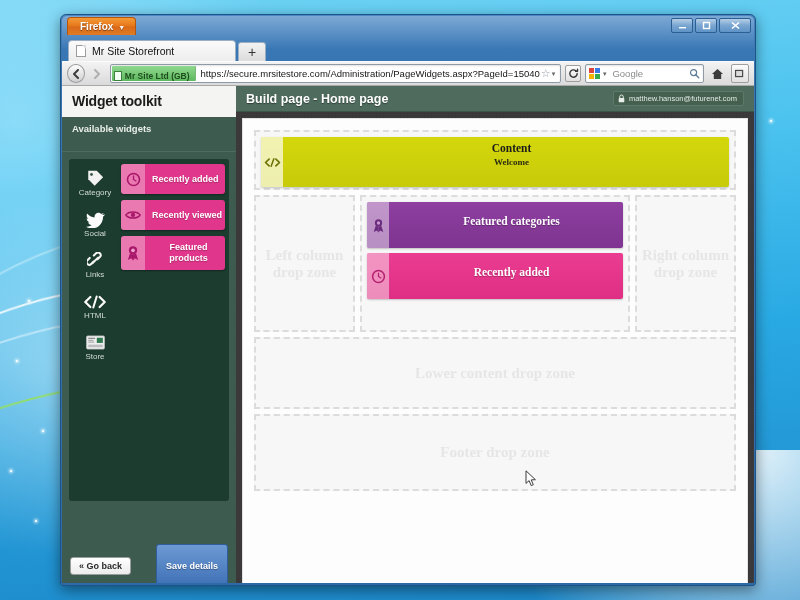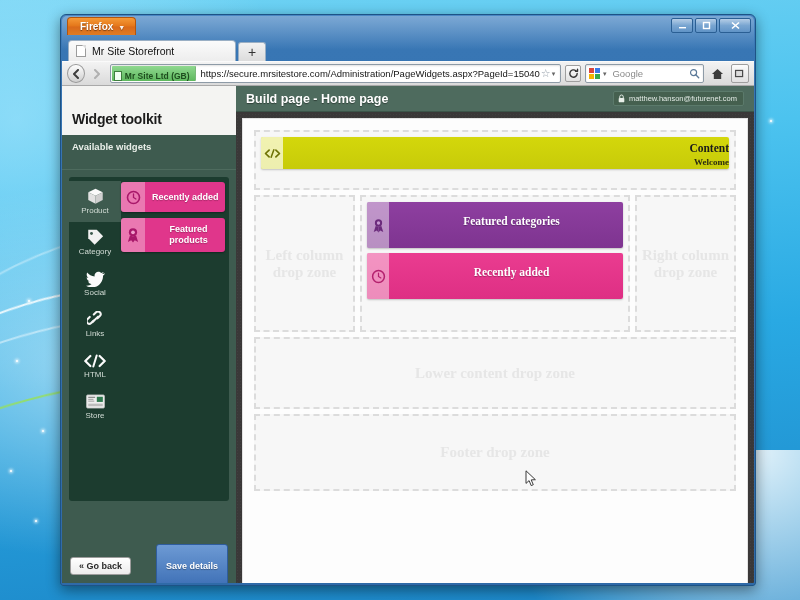--- a/index.html
+++ b/index.html
@@ -137,21 +137,21 @@
   
   #viewport { position:relative; height:calc(100% - 71px); background:#3a3838; overflow:hidden; }
   #viewport:before{content:"";position:absolute;inset:0;
      background-image:radial-gradient(rgba(255,255,255,.035) 1px, transparent 1px);
      background-size:3px 3px;pointer-events:none;}
 
   
   #toolkit { position:absolute; left:0; top:0; width:174px; height:100%;
              background:#3e5b4f; display:flex; flex-direction:column; z-index:2; }
   #tk-title { background:#f4f4f2; color:#1c1c1c; font-size:14px; font-weight:bold;
-              padding:25px 10px 8px 10px; letter-spacing:-.2px; }
+              padding:7px 10px 8px 10px; letter-spacing:-.2px; }
   #tk-sub { color:#e9efe9; font-size:9.5px; font-weight:bold; padding:6px 10px 17px 10px;
             border-bottom:1px solid #4e6b5e; }
   #tk-body { position:relative; flex:1; margin:7px 7px 0 7px;
              background:#1c3c2f; border-radius:3px; overflow:hidden; }
   #tk-cats { position:absolute; left:0; top:0; width:52px; padding-top:4px; }
   .cat { height:41px; display:flex; flex-direction:column; align-items:center;
          justify-content:center; gap:1px; color:#e7ece8; }
   .cat.active { background:#3e5b4f; }
   .cat .glyph { height:17px; display:flex; align-items:center; justify-content:center; }
   .cat .lbl { font-size:8px; color:#d3ddd6; }
@@ -204,21 +204,21 @@
   #zone-footer { height:77px; margin-top:5px; }
 
   .block { width:100%; border-radius:2px; display:flex; align-items:stretch;
            box-shadow:0 1px 2px rgba(0,0,0,.22); overflow:hidden; }
   .block .bicon { width:22px; display:flex; align-items:center; justify-content:center;
                   background:rgba(255,255,255,.45); }
   .block .btext { flex:1; padding:5px 0 0 11px; }
   .block .btitle { font-size:11.5px; font-weight:bold; line-height:13px; }
   .block .bsub { font-size:9px; line-height:12px; margin-top:1px; }
 
-  #blk-content { height:32px; background:linear-gradient(180deg,#d4d70b,#c7cb09);text-align:right; }
+  #blk-content { height:50px; background:linear-gradient(180deg,#d4d70b,#c7cb09); }
   #blk-content .bicon { background:rgba(255,255,255,.68); }
   #blk-content .btitle { color:#1b1b1b; }
   #blk-content .bsub { color:#2b2b10; }
   #blk-featcat { height:46px; background:linear-gradient(180deg,#8e3fa0,#7e3490); margin-bottom:5px; }
   #blk-featcat .btext { padding-top:13px; }
   #blk-featcat .btitle { color:#fff; text-shadow:0 1px 1px rgba(0,0,0,.3); }
   #blk-recadd { height:46px; background:linear-gradient(180deg,#ea3c90,#de2f84); }
   #blk-recadd .btext { padding-top:13px; }
   #blk-recadd .btitle { color:#fff; text-shadow:0 1px 1px rgba(0,0,0,.3); }
 
@@ -332,30 +332,20 @@
 
   <div id="viewport">
 
     <div id="toolkit">
       <div id="tk-title">Widget toolkit</div>
       <div id="tk-sub">Available widgets</div>
 
       <div id="tk-body">
         <div id="tk-cats">
 
-          <div class="cat active">
-            <span class="glyph">
-              <svg width="17" height="17" viewBox="0 0 20 20">
-                <path d="M10 1 L18.5 5 L10 9 L1.5 5 Z" fill="#fafafa"></path>
-                <path d="M1.5 5 L1.5 14 L10 18.5 L10 9 Z" fill="#e2e2e2"></path>
-                <path d="M18.5 5 L18.5 14 L10 18.5 L10 9 Z" fill="#cfcfcf"></path>
-              </svg>
-            </span>
-            <span class="lbl">Product</span>
-          </div>
 
           <div class="cat">
             <span class="glyph">
               <svg width="17" height="17" viewBox="0 0 20 20">
                 <path d="M11.5 1 L19 8.5 L9 18.5 L1.5 11 L1.5 1 Z" fill="#f2f2f2"></path>
                 <circle cx="5.3" cy="5.3" r="1.7" fill="#3e5b4f"></circle>
               </svg>
             </span>
             <span class="lbl">Category</span>
           </div>
@@ -410,20 +400,29 @@
 
         <div id="tk-widgets">
           <div class="wdg">
             <span class="wicon">
               <svg width="15" height="15" viewBox="0 0 16 16">
                 <circle cx="8" cy="8" r="6.4" fill="none" stroke="#a8186a" stroke-width="1.7"></circle>
                 <path d="M8 4.2 L8 8 L10.6 9.6" stroke="#a8186a" stroke-width="1.4" fill="none" stroke-linecap="round"></path>
               </svg>
             </span>
             <span class="wlbl">Recently added</span>
+          </div>
+          <div class="wdg">
+            <span class="wicon">
+              <svg width="16" height="12" viewBox="0 0 18 12">
+                <path d="M1 6 C4 1.4 14 1.4 17 6 C14 10.6 4 10.6 1 6 Z" fill="none" stroke="#a8186a" stroke-width="1.6"></path>
+                <circle cx="9" cy="6" r="2.4" fill="#a8186a"></circle>
+              </svg>
+            </span>
+            <span class="wlbl">Recently viewed</span>
           </div>
           <div class="wdg tall">
             <span class="wicon">
               <svg width="14" height="16" viewBox="0 0 15 17">
                 <circle cx="7.5" cy="5.6" r="4.4" fill="#a8186a"></circle>
                 <circle cx="7.5" cy="5.6" r="2" fill="#f0a0cc"></circle>
                 <path d="M4.2 9 L2 16 L5.6 14.2 L7.5 16.6 L7.5 10 Z" fill="#a8186a"></path>
                 <path d="M10.8 9 L13 16 L9.4 14.2 L7.5 16.6 L7.5 10 Z" fill="#a8186a"></path>
               </svg>
             </span>

